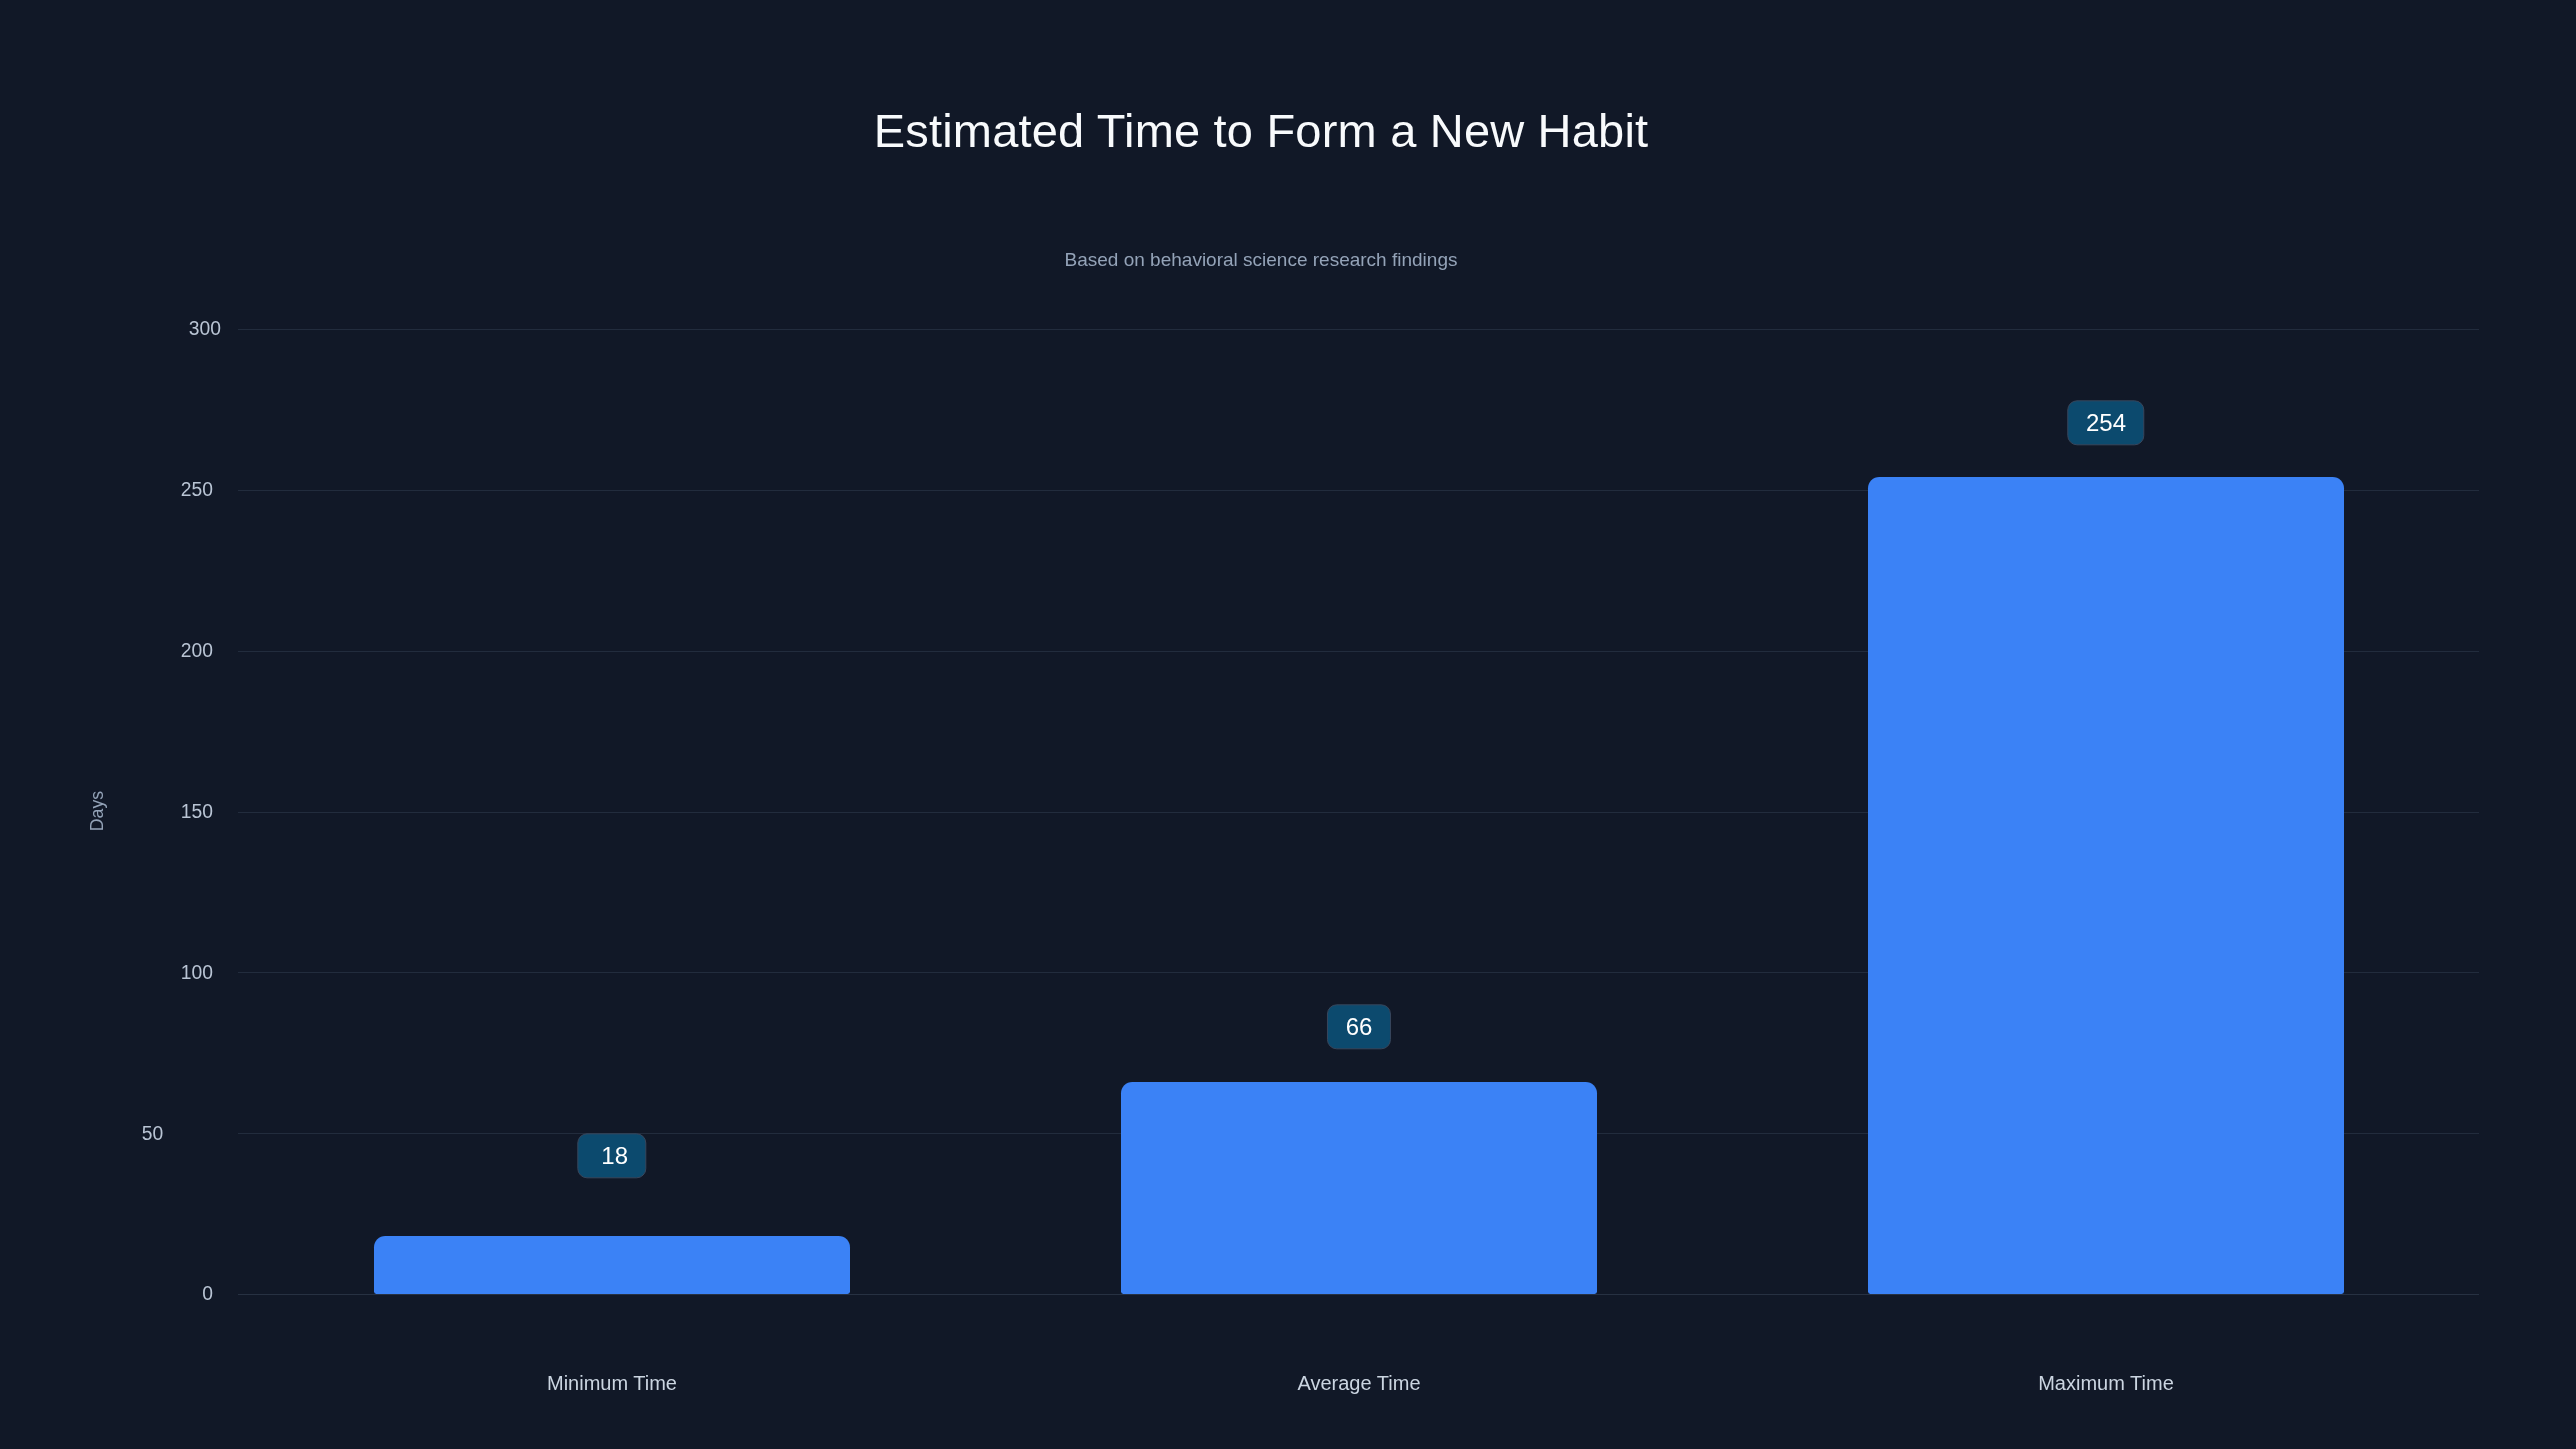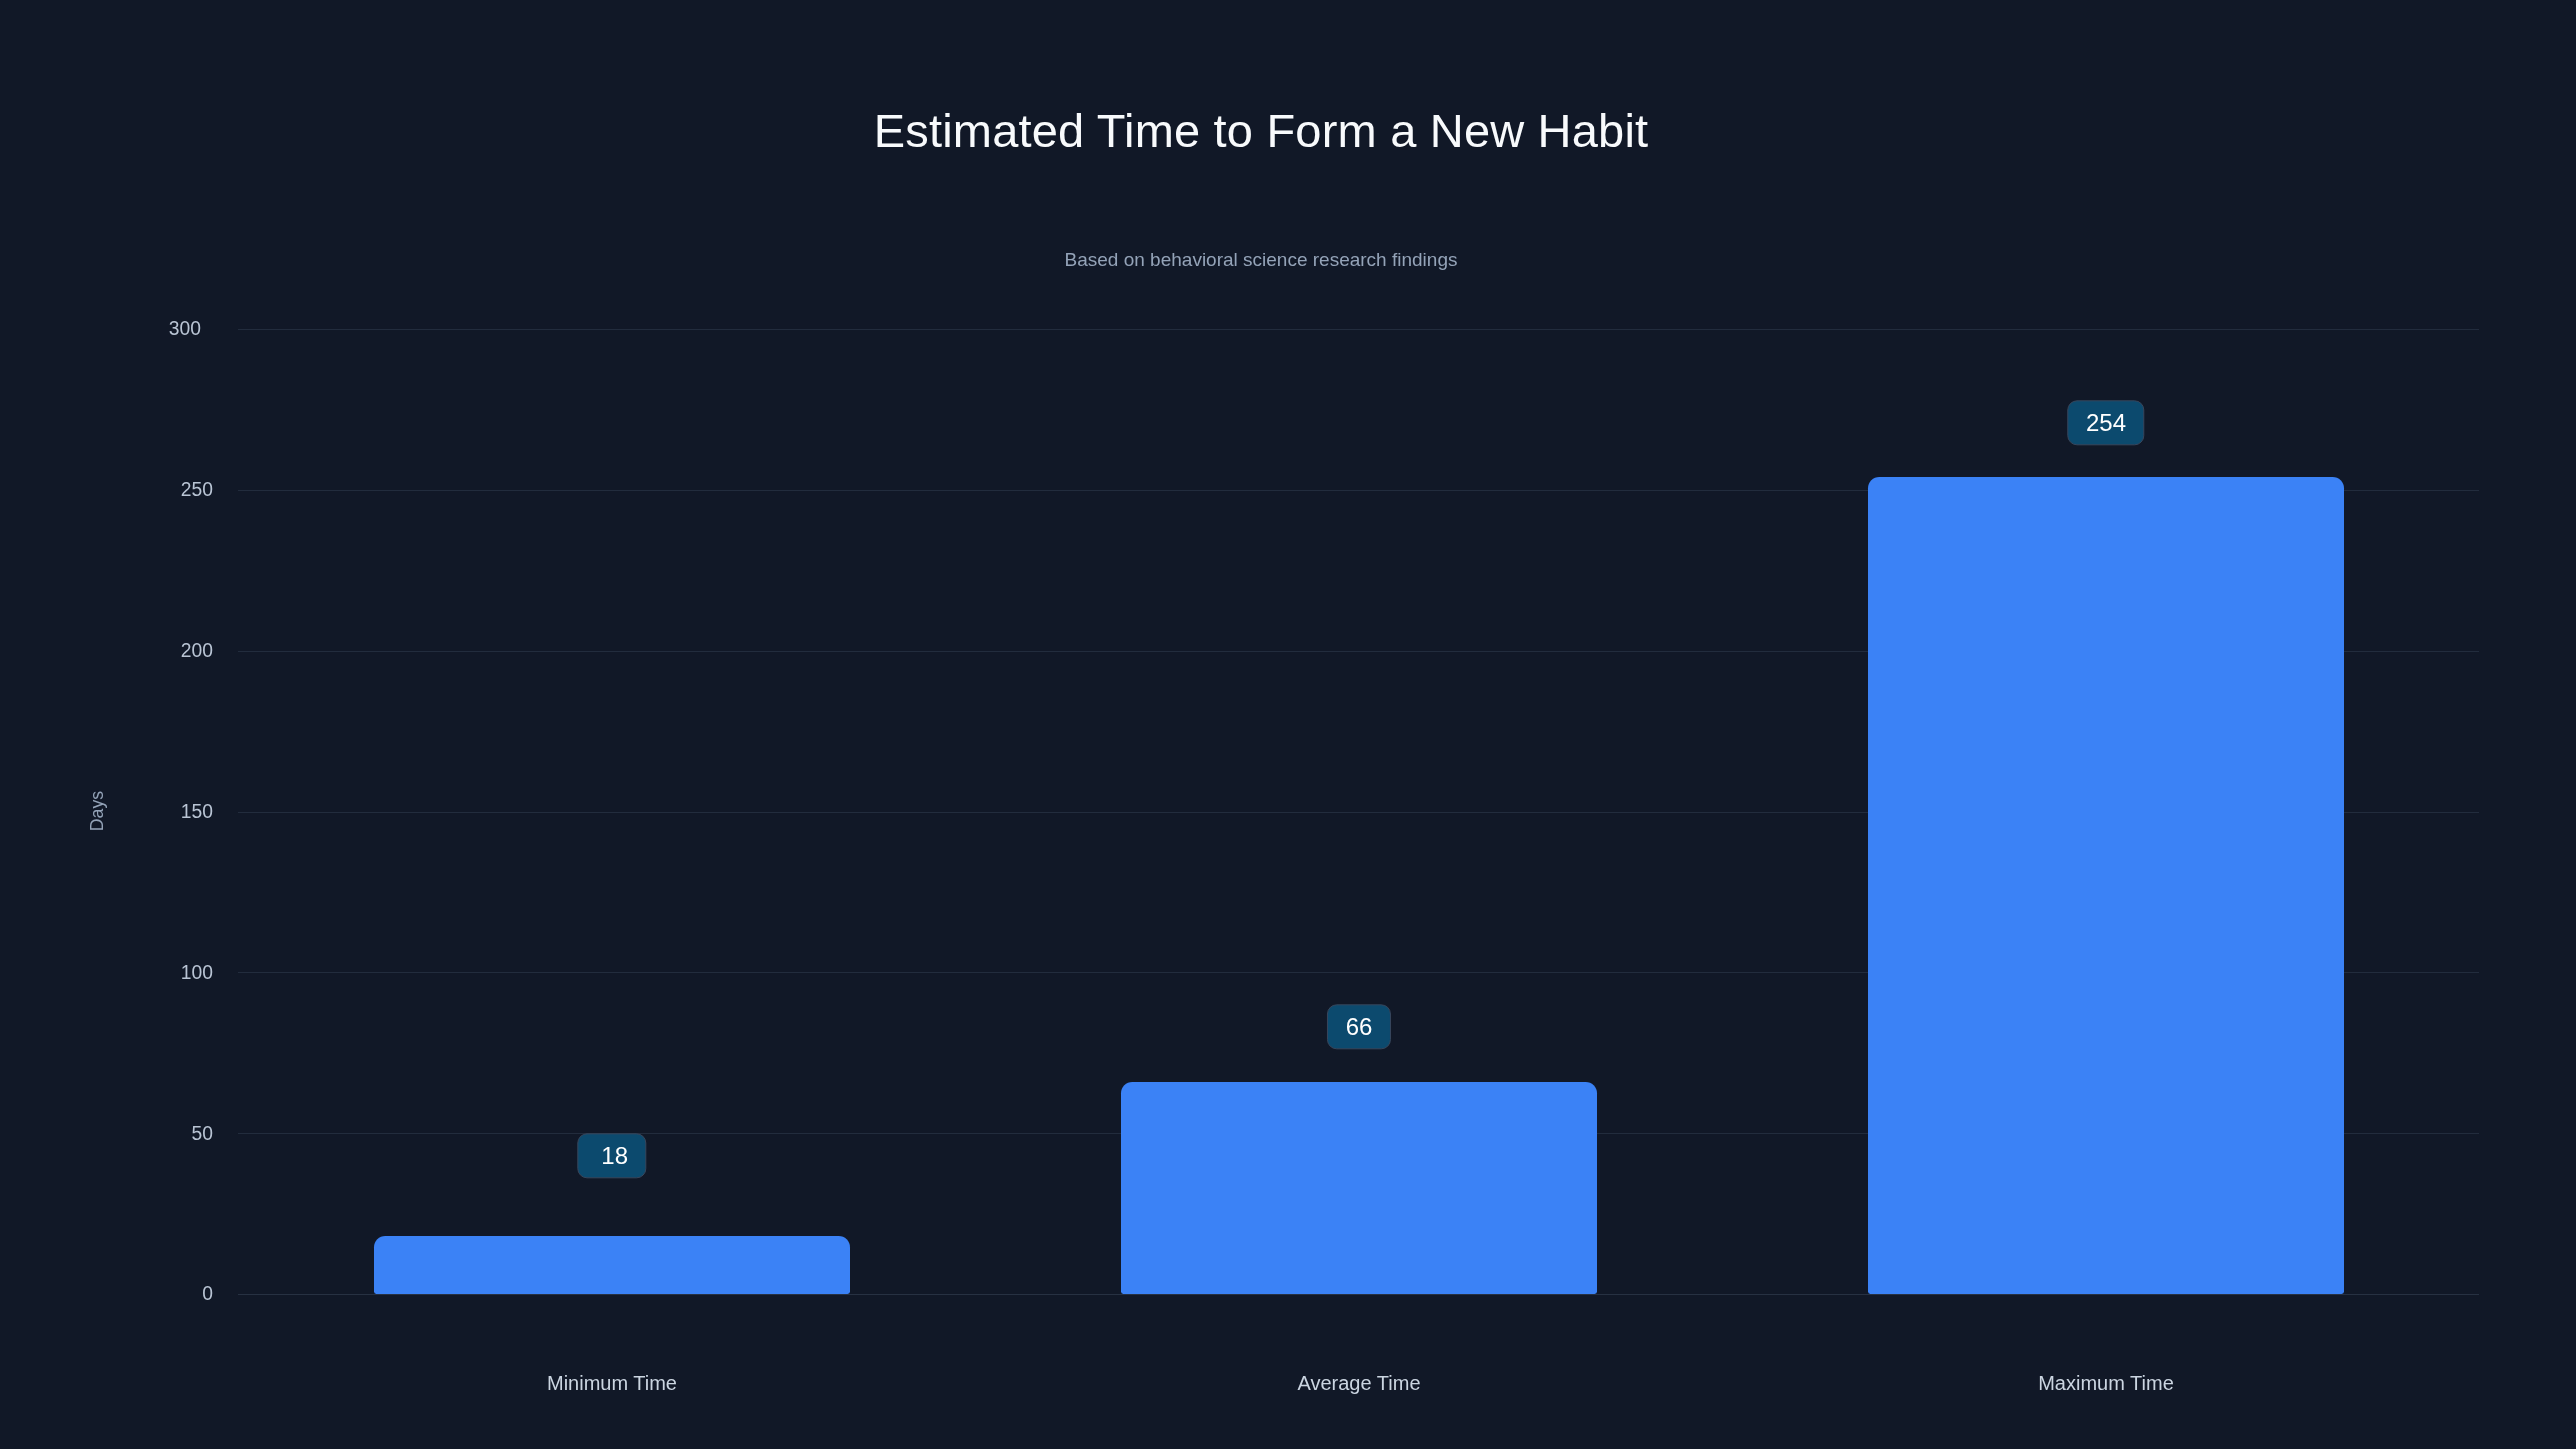--- a/index.html
+++ b/index.html
@@ -93,26 +93,26 @@
 <div id="chart-root">
 
   <div class="chart-title">Estimated Time to Form a New Habit</div>
 
   <div class="chart-subtitle">Based on behavioral science research findings</div>
 
   <div class="yaxis-title">Days</div>
 
   <div id="ytick-layer">
       <div class="ytick-label" style="top: 1294px; left: 92px; right: auto; width: 121px;">0</div>
-      <div class="ytick-label" style="top: 1134px; left: 92px; right: auto; width: 121px;">50</div>
+      <div class="ytick-label" style="top: 1134px; left: 92px; right: auto; width: 121px; text-align: center;">50</div>
       <div class="ytick-label" style="top: 973px; left: 92px; right: auto; width: 121px;">100</div>
       <div class="ytick-label" style="top: 812px; left: 92px; right: auto; width: 121px;">150</div>
       <div class="ytick-label" style="top: 651px; left: 92px; right: auto; width: 121px;">200</div>
       <div class="ytick-label" style="top: 490px; left: 92px; right: auto; width: 121px;">250</div>
-      <div class="ytick-label" style="top: 329px; left: 80px; right: auto; width: 121px; text-align: right;">300</div>
+      <div class="ytick-label" style="top: 329px; left: 100px; right: auto; width: 121px; text-align: right;">300</div>
     </div>
 
   <div class="plot" id="plot">
     <div id="grid-layer">
         <div class="gridline baseline" style="top: 965px;"></div>
         <div class="gridline" style="top: 804px;"></div>
         <div class="gridline" style="top: 643px;"></div>
         <div class="gridline" style="top: 483px;"></div>
         <div class="gridline" style="top: 322px;"></div>
         <div class="gridline" style="top: 161px;"></div>

